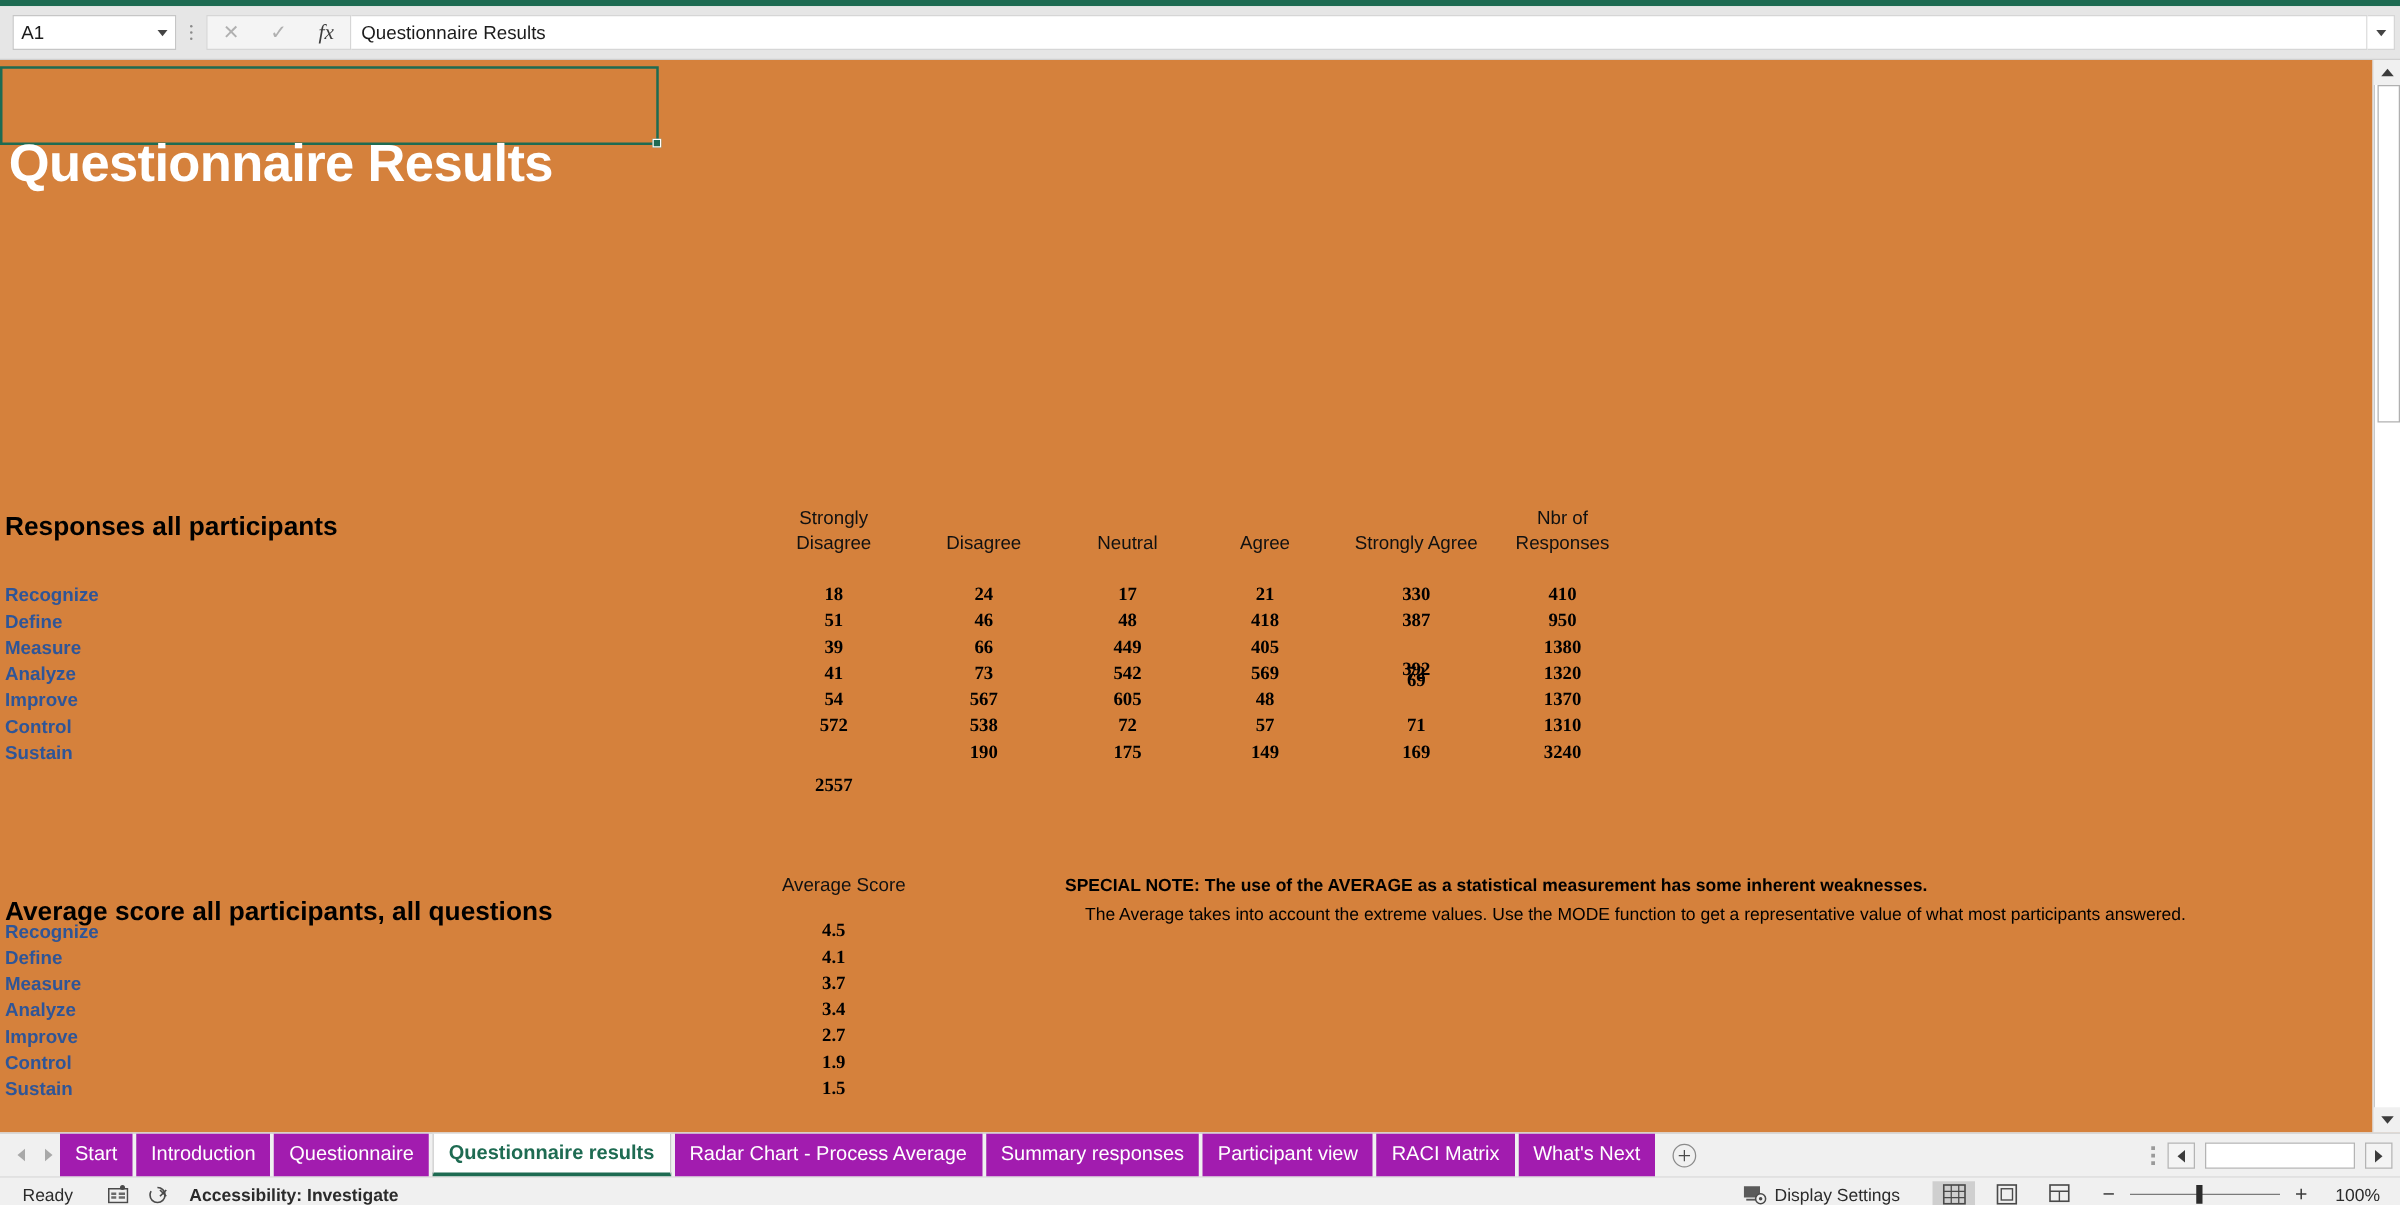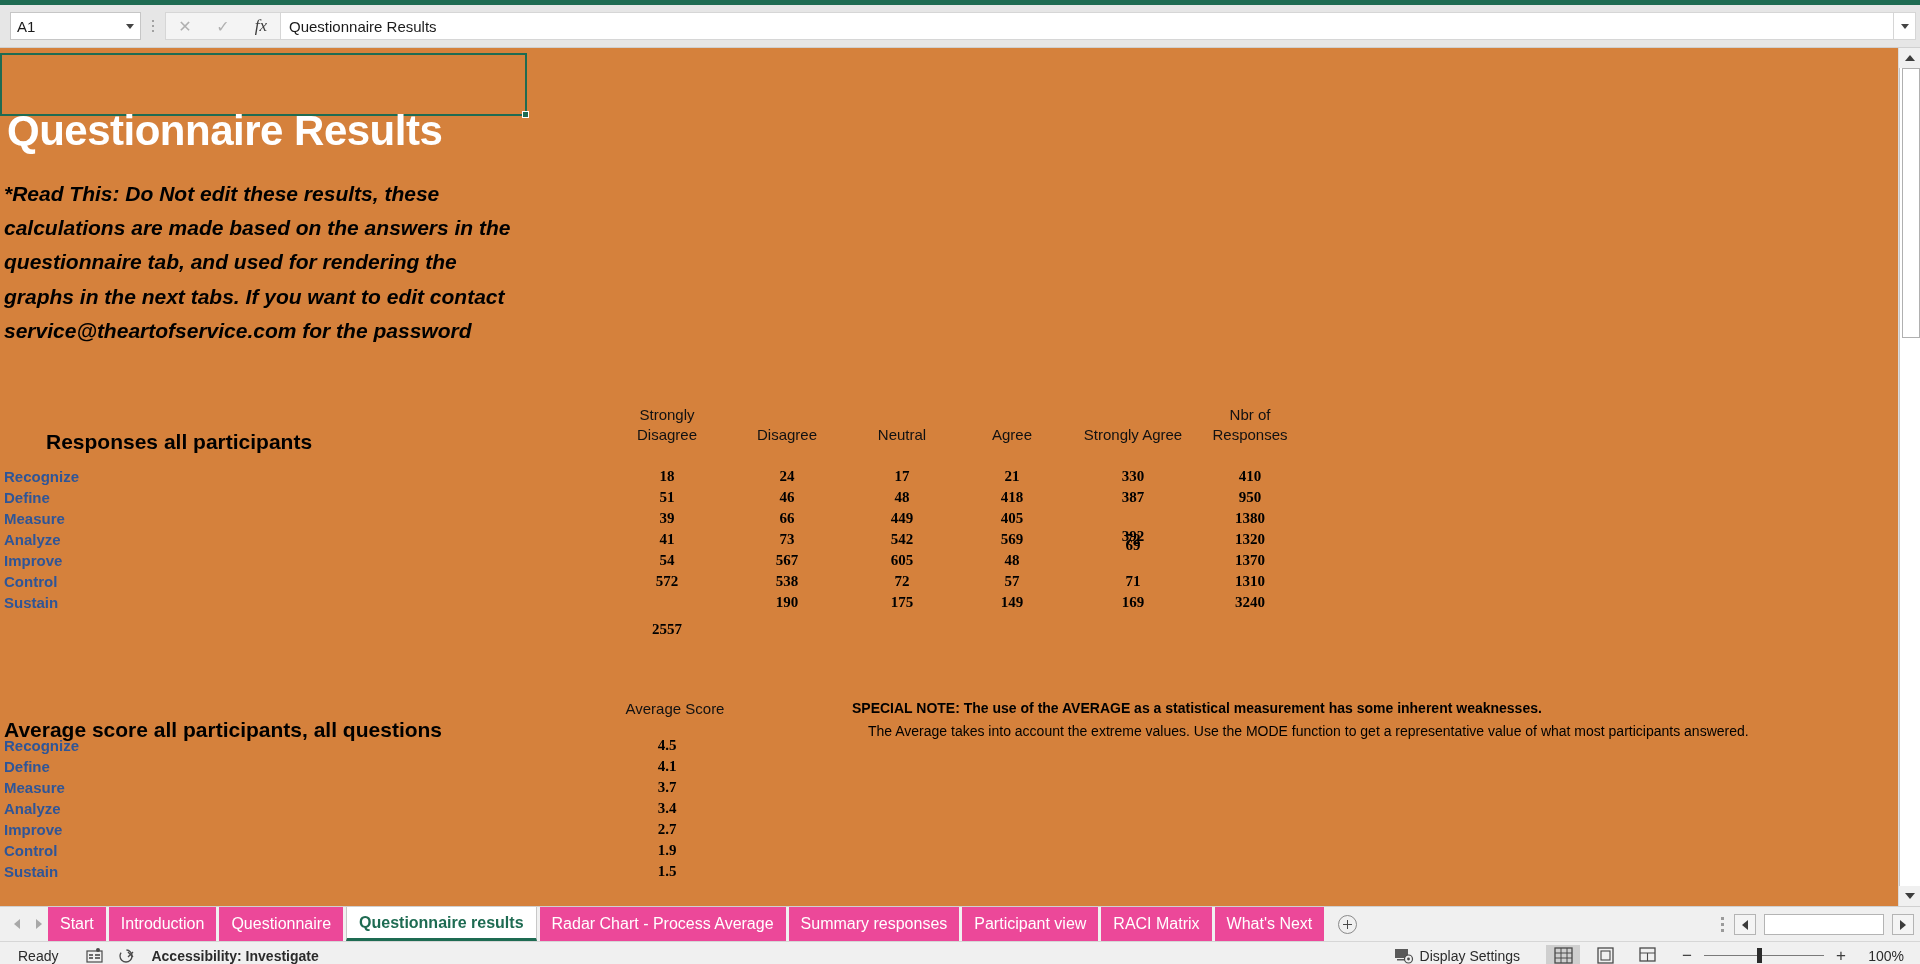--- a/index.html
+++ b/index.html
@@ -253,21 +253,21 @@
     border-top: 5px solid transparent;
     border-bottom: 5px solid transparent;
     border-left: 6px solid #a8a8a8;
   }
   .tabs {
     display: flex;
     align-items: stretch;
     gap: 3px;
   }
   .tab {
-    background: #ec4899;
+    background: #a21caf;
     color: #ffffff;
     font-size: 16px;
     display: flex;
     align-items: center;
     padding: 0 12px;
     white-space: nowrap;
     border: none;
   }
   .tab.active {
     background: #ffffff;
@@ -381,23 +381,22 @@
 
 <div class="gridwrap">
   <div class="sheet">
 
     <div class="a1cell">
       <div class="a1handle"></div>
     </div>
 
     <div class="title-text">Questionnaire Results</div>
 
-    <div class="warn">*Read This: Do Not edit these results, these calculations are made based on the answers in the questionnaire tab, and used for rendering the graphs in the next tabs. If you want to edit contact service@theartofservice.com for the password</div>
-
-    <div class="sect-head" style="left:4px; top:382px;margin-left:42px;">Responses all participants</div>
+
+    <div class="sect-head" style="left:4px; top:362px;">Responses all participants</div>
 
     <div class="colhead" style="left:620px; top:357px; width:94px;">Strongly
 Disagree</div>
     <div class="colhead" style="left:740px; top:377px; width:94px;">Disagree</div>
     <div class="colhead" style="left:858px; top:377px; width:88px;">Neutral</div>
     <div class="colhead" style="left:970px; top:377px; width:84px;">Agree</div>
     <div class="colhead" style="left:1063px; top:377px; width:140px;">Strongly Agree</div>
     <div class="colhead" style="left:1190px; top:357px; width:120px;">Nbr of
 Responses</div>
 

